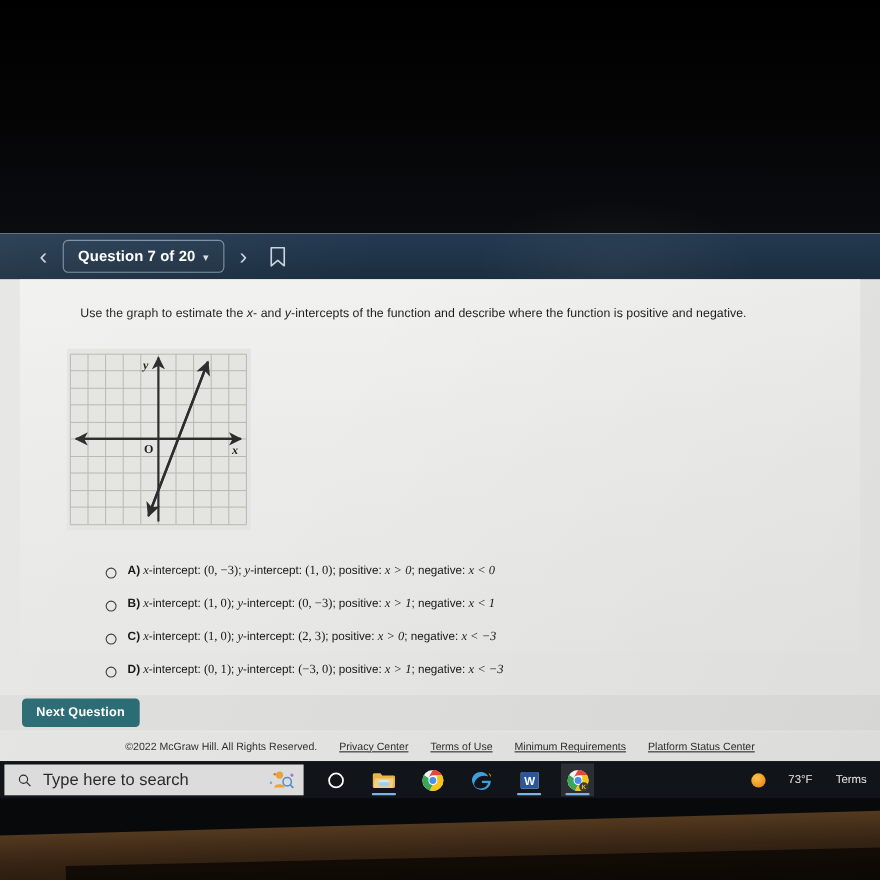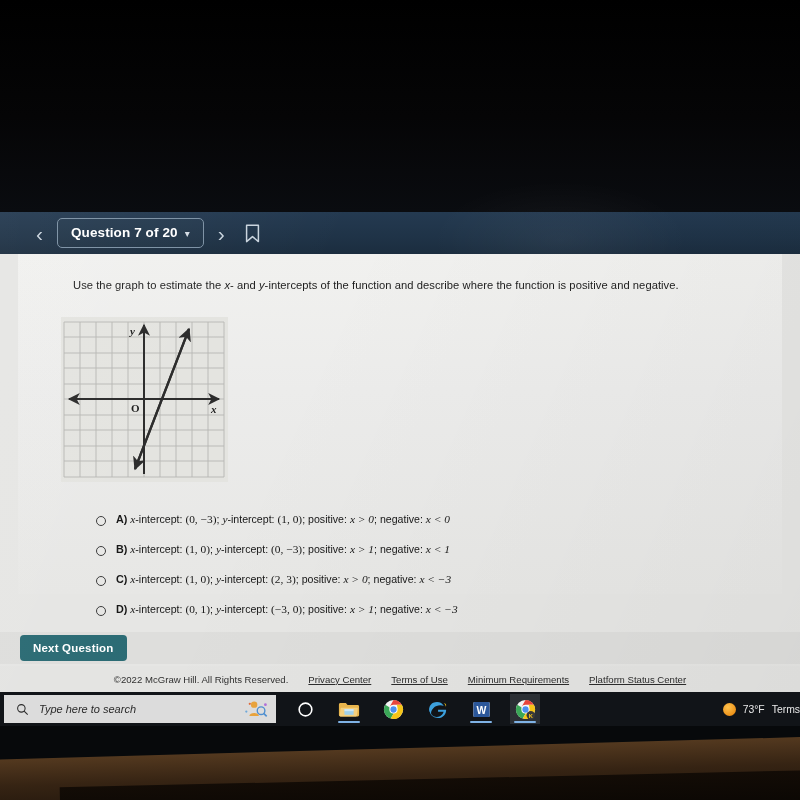--- a/index.html
+++ b/index.html
@@ -198,39 +198,39 @@
     width: 272px; height: 28px;
     margin-left: 4px;
     background: #dcdcdc;
     display: flex; align-items: center;
     gap: 10px;
     padding: 0 8px 0 12px;
     position: relative;
     cursor: text;
   }
   .search-placeholder {
-    font-size: 11px; color: #2a2a2a;
+    font-size: 15px; color: #2a2a2a;
     flex: 1;
-    font-style: italic;
   }
   .tb-icons { display: flex; align-items: center; gap: 14px; margin-left: 14px; }
   .tb-item {
     width: 30px; height: 30px;
     display: flex; align-items: center; justify-content: center;
     cursor: pointer; position: relative;
   }
   .tb-item.active { background: #2b2f34; }
   .tb-item .underline {
     position: absolute; bottom: 1px; left: 4px;
     width: 22px; height: 2px; background: #7fb2e5;
     border-radius: 1px;
   }
   .tray {
     margin-left: auto;
-    display: flex; align-items: center; gap: 7px;
+    display: flex; align-items: center; gap: 21px;
+    padding-right: 12px;
     color: #e8e8e8;
     font-size: 10.4px;
     cursor: pointer;
   }
   .sun {
     width: 13px; height: 13px; border-radius: 50%;
     background: radial-gradient(circle at 38% 33%, #ffc24d 0%, #eb8f16 75%);
   }
 
   

